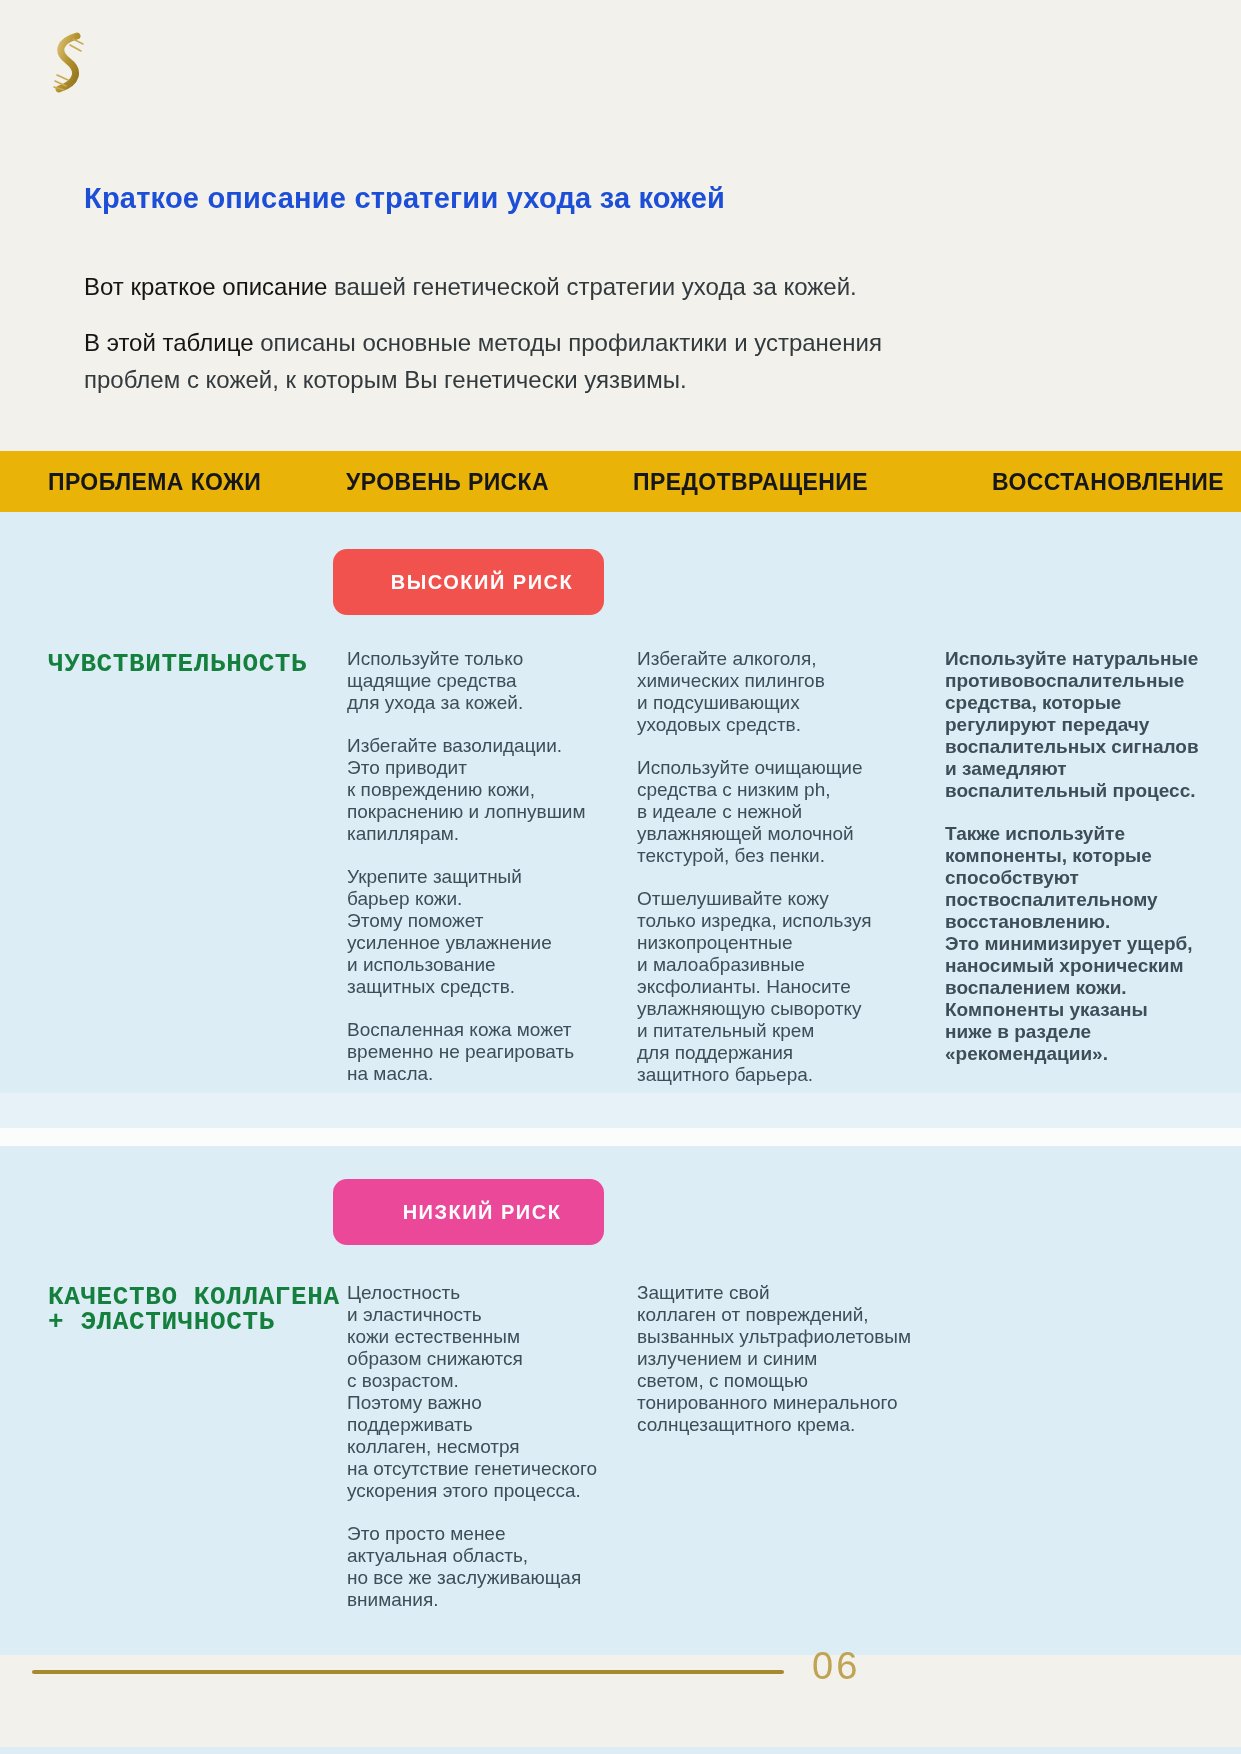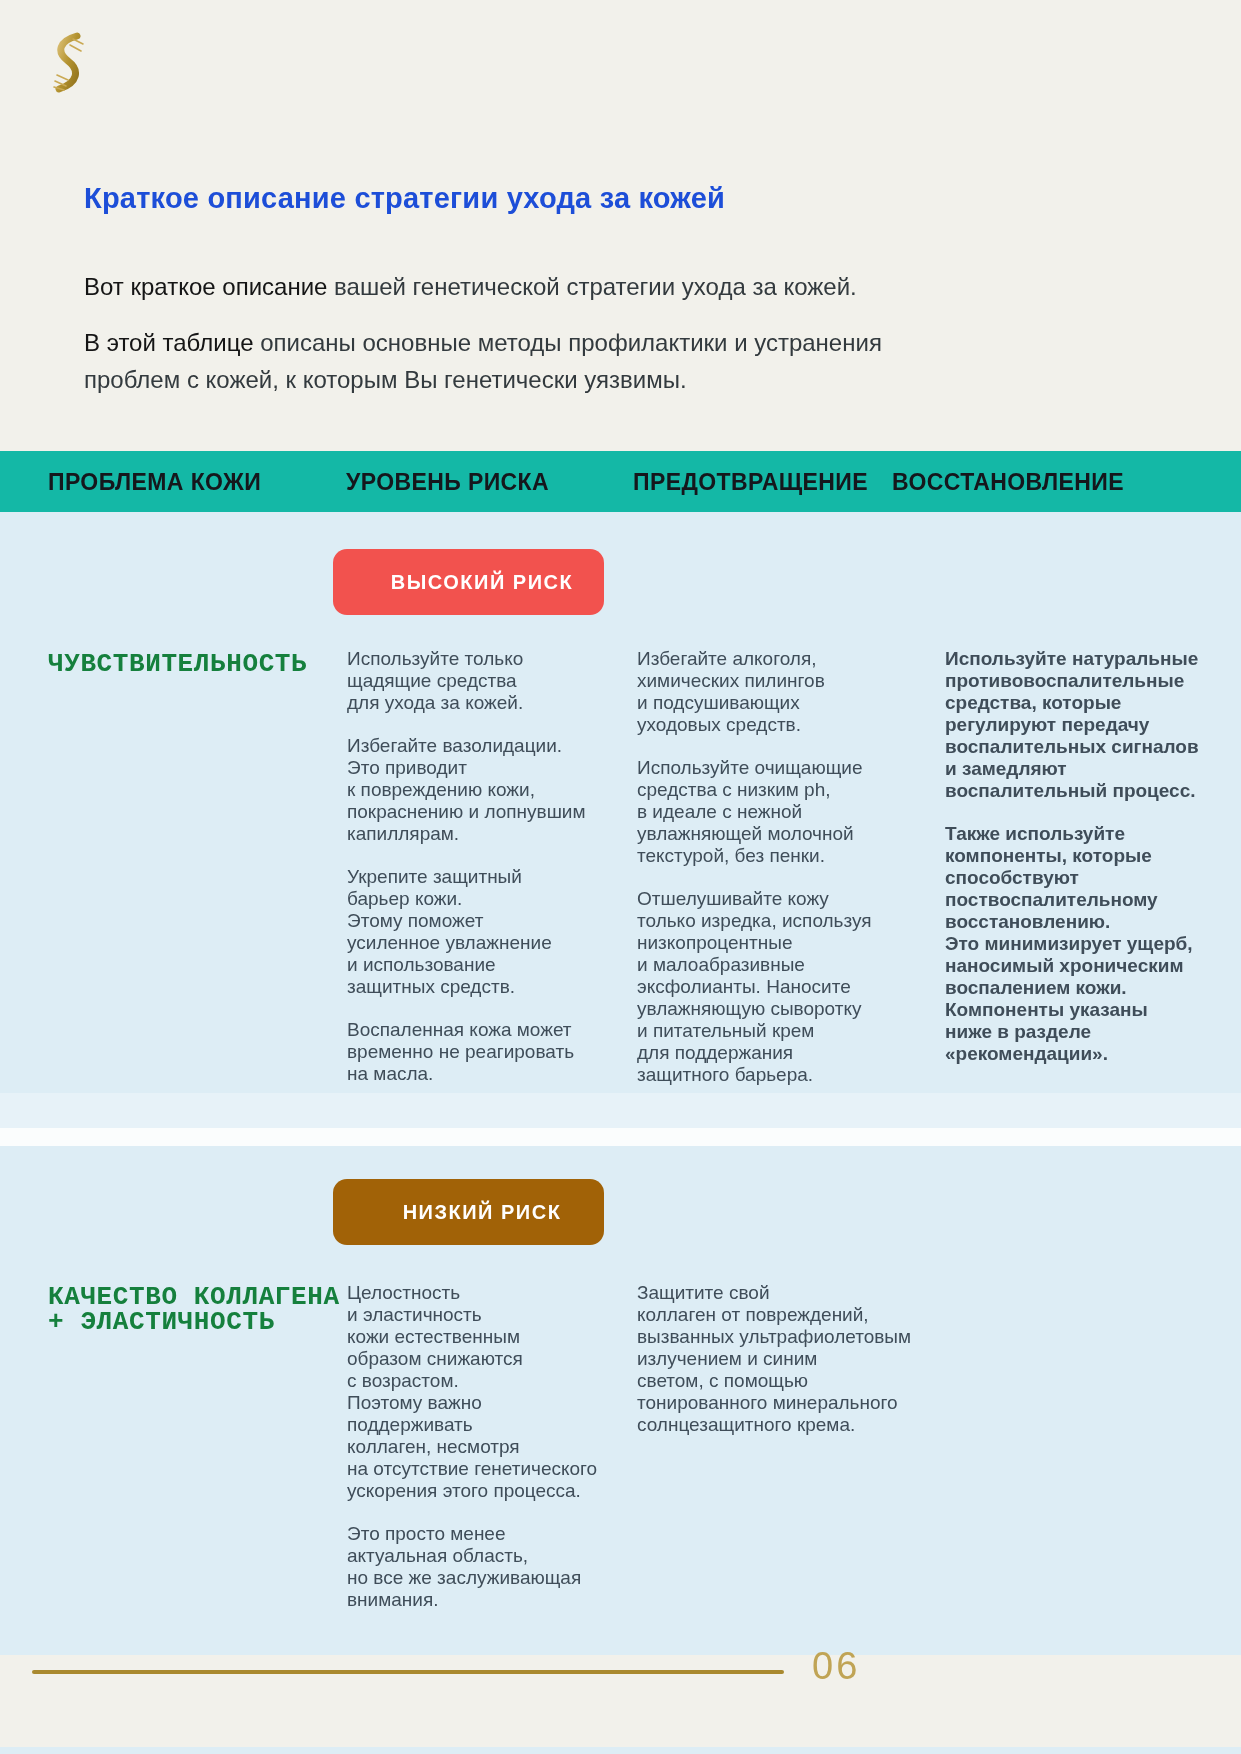--- a/index.html
+++ b/index.html
@@ -9,23 +9,23 @@
   .logo{position:absolute;left:46px;top:32px;}
 
   .title{position:absolute;left:84px;top:106px;margin:0;font-size:48px;font-weight:bold;color:#131313;letter-spacing:0.3px;}
   .subtitle{position:absolute;left:84px;top:182px;margin:0;font-size:29px;font-weight:bold;color:#1d4ed8;letter-spacing:0.2px;}
 
   .intro{position:absolute;left:84px;margin:0;font-size:24px;color:#333a3e;line-height:37px;white-space:pre-line;width:1080px;}
   .intro .b{font-weight:normal;color:#151515;}
   .intro-1{top:268px;}
   .intro-2{top:324px;}
 
-  .header-band{position:absolute;left:0;top:451px;width:100%;height:61px;background:#14b8a6;}
+  .header-band{position:absolute;left:0;top:451px;width:100%;height:61px;background:#eab308;}
   .th{position:absolute;top:50%;transform:translateY(-50%);font-weight:bold;font-size:23px;color:#15171c;letter-spacing:0.4px;white-space:nowrap;}
-  .th1{left:48px;}.th2{left:346px;}.th3{left:633px;}.th4{left:892px;}
+  .th1{left:48px;}.th2{left:346px;}.th3{left:633px;}.th4{left:992px;}
 
   .band-1{position:absolute;left:0;top:512px;width:100%;height:581px;background:#ddedf5;}
   .band-1-strip{position:absolute;left:0;top:1093px;width:100%;height:35px;background:#e7f2f8;}
   .band-gap{position:absolute;left:0;top:1128px;width:100%;height:18px;background:#fbfdfd;}
   .band-2{position:absolute;left:0;top:1146px;width:100%;height:509px;background:#ddedf5;}
 
   .badge{position:absolute;left:333px;width:244px;height:66px;border-radius:14px;display:flex;align-items:center;justify-content:center;color:#ffffff;font-weight:bold;font-size:20px;letter-spacing:1.5px;white-space:nowrap;padding-left:27px;}
   .badge-high{top:549px;background:#f2524e;}
   .badge-low{top:1179px;background:#5da24b;}
 
@@ -76,21 +76,21 @@
     <span class="th th3">ПРЕДОТВРАЩЕНИЕ</span>
     <span class="th th4">ВОССТАНОВЛЕНИЕ</span>
   </div>
 
   <div class="band-1"></div>
   <div class="band-1-strip"></div>
   <div class="band-gap"></div>
   <div class="band-2"></div>
 
   <div class="badge badge-high" style="background-color: rgb(242, 82, 78);">ВЫСОКИЙ РИСК</div>
-  <div class="badge badge-low" style="background-color: #a16207;">НИЗКИЙ РИСК</div>
+  <div class="badge badge-low" style="background-color: #ec4899;">НИЗКИЙ РИСК</div>
 
   <div class="row-label label-1">ЧУВСТВИТЕЛЬНОСТЬ</div>
   <div class="row-label label-2">КАЧЕСТВО КОЛЛАГЕНА
 + ЭЛАСТИЧНОСТЬ</div>
 
   <div class="cell r1c2">
       <div class="cell-para">Используйте только
 щадящие средства
 для ухода за кожей.</div>
       <div class="cell-para">Избегайте вазолидации.

